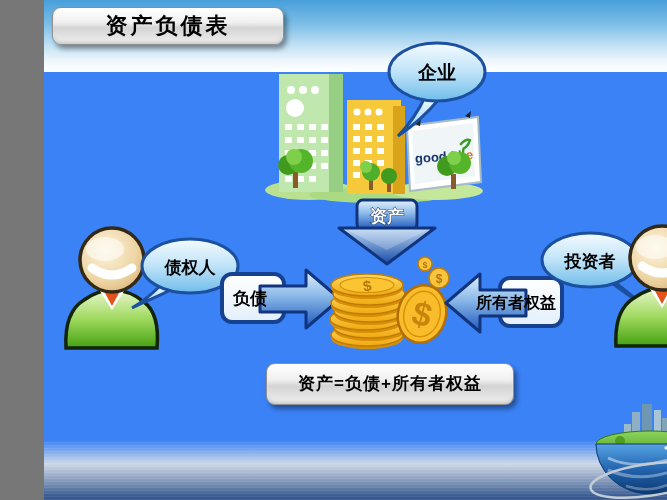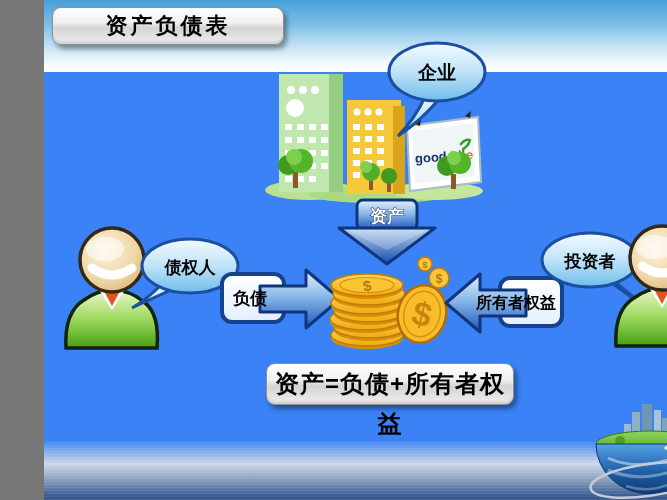--- a/index.html
+++ b/index.html
@@ -21,21 +21,21 @@
       linear-gradient(180deg, rgba(255,255,255,0) 0%, #cdd8e6 40%, #7a91b5 72%, #3c5f94 92%, #34558b 100%);
   }
   
   .metal-box{
     text-align:center;color:#000;font-weight:bold;
     background:linear-gradient(180deg,#ffffff 0%,#f0f0f0 40%,#d4d4d4 55%,#efefef 100%);
     border:1px solid #8f8f8f;border-radius:9px;
     box-shadow:3px 4px 5px rgba(0,0,0,0.40), inset 0 2px 3px #ffffff, inset 0 -2px 3px rgba(0,0,0,0.15);
   }
   .title-box{left:8px;top:7px;width:230px;height:36px;line-height:36px;font-size:22px;letter-spacing:3px;}
-  .formula-box{left:222px;top:363px;width:246px;height:40px;line-height:40px;font-size:24px;letter-spacing:1px;}
+  .formula-box{left:222px;top:363px;width:246px;height:40px;line-height:40px;font-size:17px;letter-spacing:1px;}
   svg{display:block;overflow:visible;font-family:"Liberation Sans",sans-serif;}
   svg text{font-family:"Liberation Sans",sans-serif;}
 </style>
 </head>
 <body>
 
 <div class="slide">
 
   <svg width="0" height="0" class="abs" aria-hidden="true">
     <defs>

